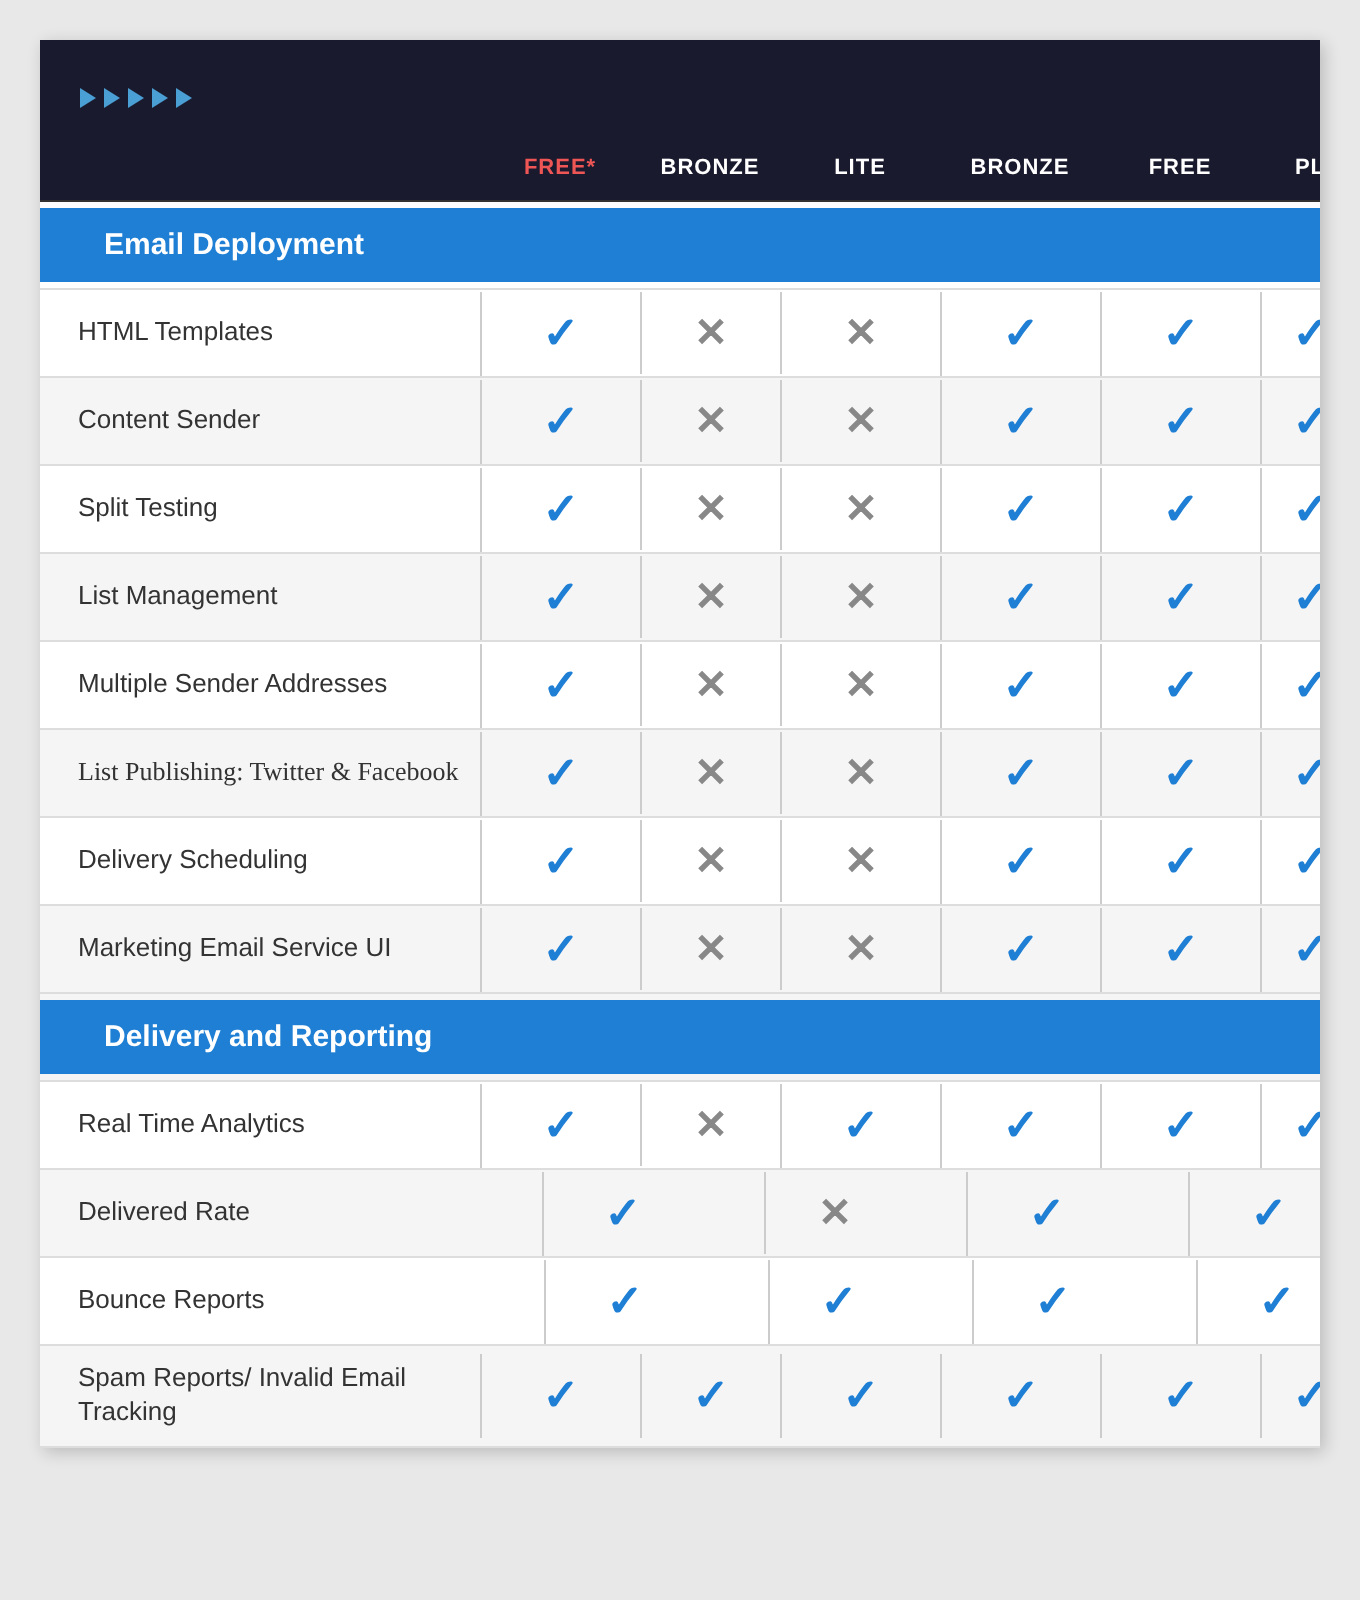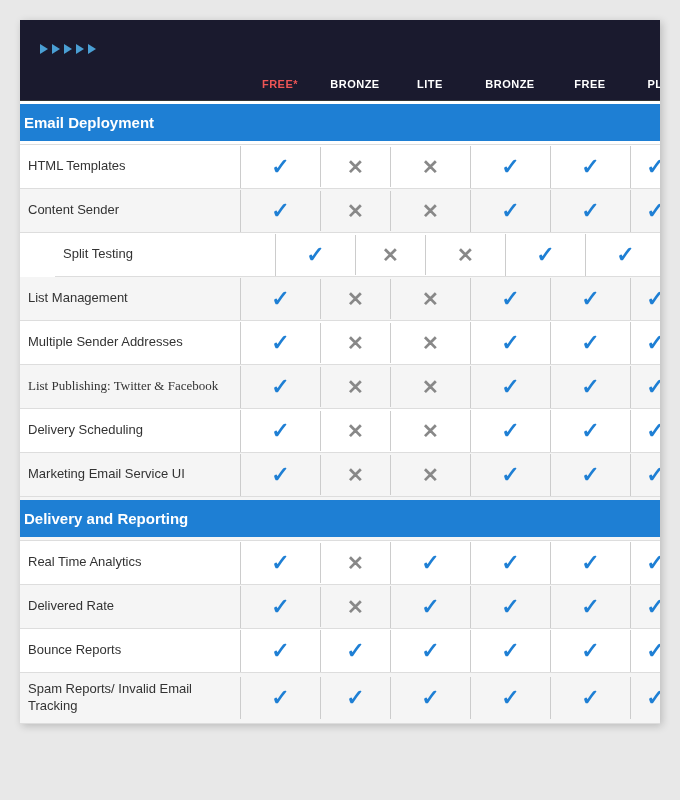--- a/index.html
+++ b/index.html
@@ -54,21 +54,21 @@
       color: white;
       letter-spacing: 0.5px;
     }
     .col-header.free { color: #e55; }
     .col-header:first-child { text-align: left; }
     .section-header {
       background: #1e7fd4;
       color: white;
       font-size: 15px;
       font-weight: bold;
-      padding: 10px 4px;
+      padding: 10px 32px;
       grid-column: 1 / -1;
     }
     .table-body {
       width: 100%;
     }
     .row {
       display: grid;
       grid-template-columns: 220px 80px 70px 80px 80px 80px 50px;
       border-bottom: 1px solid #ddd;
       min-height: 44px;
@@ -84,21 +84,21 @@
       text-align: center;
       padding: 8px 4px;
       font-size: 13px;
       display: flex;
       align-items: center;
       justify-content: center;
     }
     .cell.label {
       text-align: left;
       justify-content: flex-start;
-      padding-left: 8px;
+      padding-left: 19px;
       font-size: 13px;
       color: #333;
       line-height: 1.3;
     }
     .check {
       color: #1e7fd4;
       font-size: 22px;
       font-weight: bold;
     }
     .cross {
@@ -178,21 +178,21 @@
         <div class="cell col-divider">
           <span class="check">✓</span>
         </div>
         <div class="cell col-divider">
           <span class="check">✓</span>
         </div>
         <div class="cell col-divider">
           <span class="check">✓</span>
         </div>
       </div>
-      <div class="row" style="background: rgb(255, 255, 255); margin-left: 35px;">
+      <div class="row" style="background: rgb(255, 255, 255);">
         <div class="cell label">Split Testing</div>
         <div class="cell col-divider">
           <span class="check">✓</span>
         </div>
         <div class="cell col-divider">
           <span class="cross">✕</span>
         </div>
         <div class="cell col-divider">
           <span class="cross">✕</span>
         </div>
@@ -328,42 +328,42 @@
         <div class="cell col-divider">
           <span class="check">✓</span>
         </div>
         <div class="cell col-divider">
           <span class="check">✓</span>
         </div>
         <div class="cell col-divider">
           <span class="check">✓</span>
         </div>
       </div>
-      <div class="row" style="background: rgb(245, 245, 245);">
+      <div class="row" style="background: rgb(245, 245, 245); gap: 31px;">
         <div class="cell label">Delivered Rate</div>
         <div class="cell col-divider">
           <span class="check">✓</span>
         </div>
         <div class="cell col-divider">
           <span class="cross">✕</span>
         </div>
         <div class="cell col-divider">
           <span class="check">✓</span>
         </div>
         <div class="cell col-divider">
           <span class="check">✓</span>
         </div>
         <div class="cell col-divider">
           <span class="check">✓</span>
         </div>
         <div class="cell col-divider">
           <span class="check">✓</span>
         </div>
       </div>
-      <div class="row" style="background: rgb(255, 255, 255);">
+      <div class="row" style="background: rgb(255, 255, 255); gap: 32px;">
         <div class="cell label">Bounce Reports</div>
         <div class="cell col-divider">
           <span class="check">✓</span>
         </div>
         <div class="cell col-divider">
           <span class="check">✓</span>
         </div>
         <div class="cell col-divider">
           <span class="check">✓</span>
         </div>

